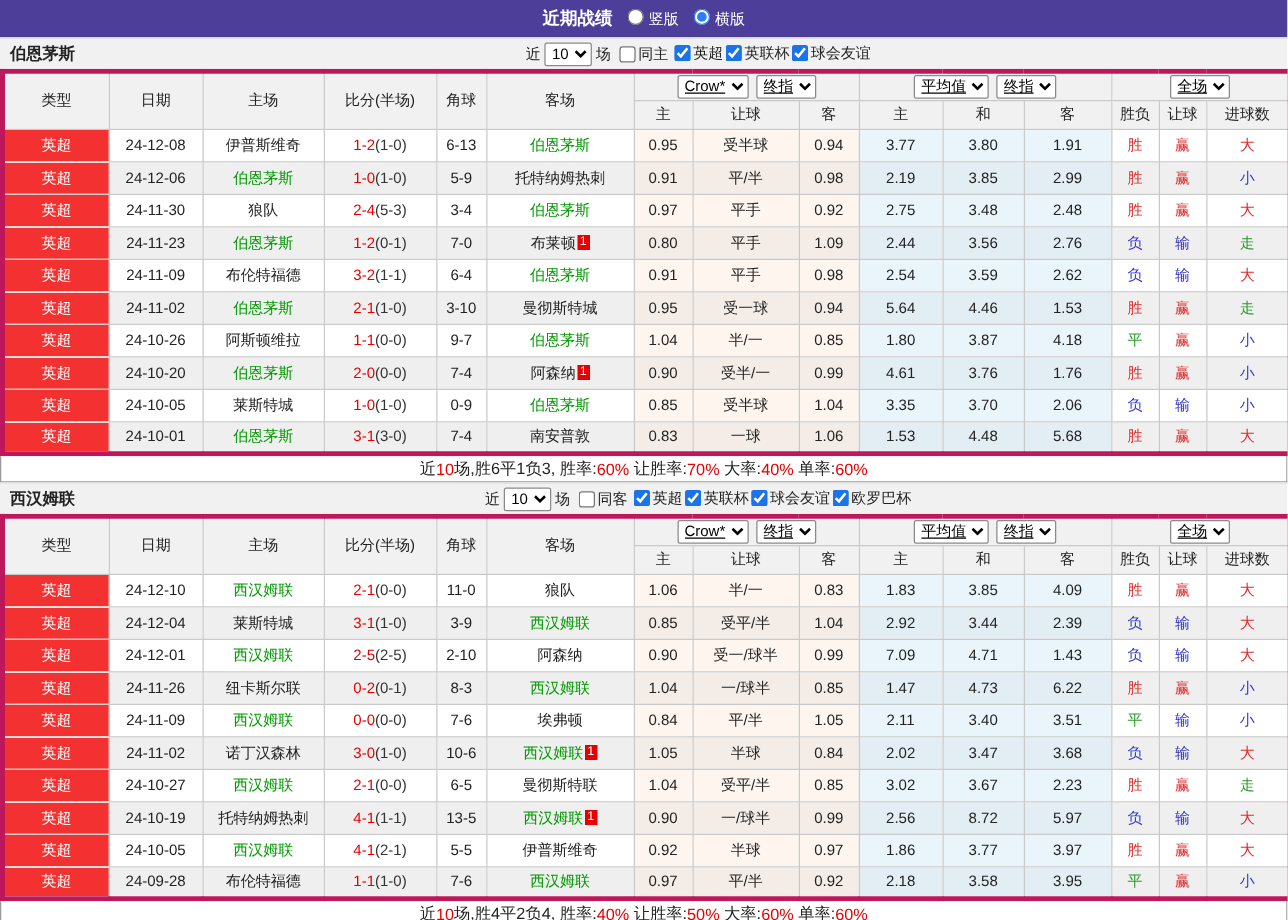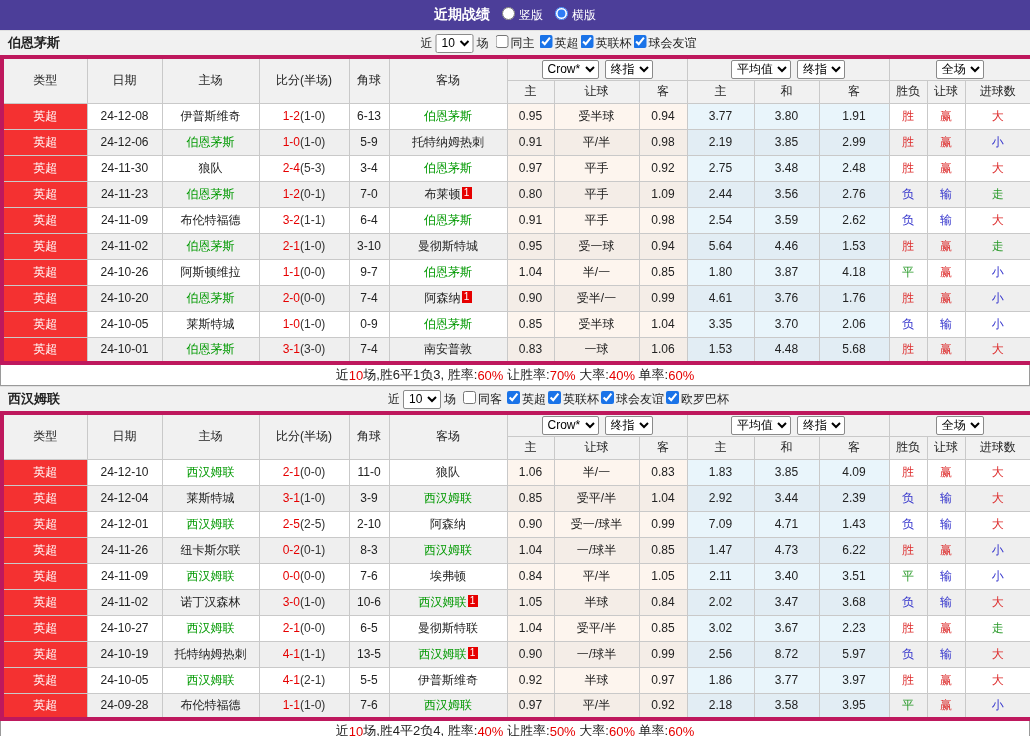--- a/index.html
+++ b/index.html
@@ -26,31 +26,31 @@
   .team-name { font-weight:bold; font-size:13px; margin-left:8px; }
   .filters {
     position:absolute; left:calc(50% + 45px); transform:translateX(-50%);
     display:flex; align-items:center; font-size:12px; white-space:nowrap;
   }
   .filters > * { margin-right:3px; }
   select {
     font-size:12px; height:19px; border:1px solid #8a8a8a; border-radius:2px;
     background:#fff; padding:0 1px; font-family:inherit;
   }
-  .cb { display:inline-flex; align-items:flex-start; cursor:pointer; }
+  .cb { display:inline-flex; align-items:center; cursor:pointer; }
   .cb input { width:13px; height:13px; margin:0 2px 0 4px; accent-color:#1a73e8; }
   .lg-cb input { margin-left:2px; }
   
   table { border-collapse:collapse; table-layout:fixed; width:1030px; border:4px solid #be185d; }
   th, td {
     border:1px solid #c9c9c9; text-align:center; font-size:12px;
     padding:0; overflow:hidden; white-space:nowrap;
   }
   thead th { background:#f1f1f1; font-weight:normal; color:#222; height:23px; }
-  thead .grp select { margin:0 3px; }
+  thead .grp select { margin:0 3px;text-decoration:underline; }
   tbody tr { height:26px; background:#fff; }
   tbody tr:nth-child(even) { background:#efefef; }
   tbody tr:nth-child(odd)  td.od { background:#fdf5ee; }
   tbody tr:nth-child(even) td.od { background:#f4ede7; }
   tbody tr:nth-child(odd)  td.av { background:#e9f5fb; }
   tbody tr:nth-child(even) td.av { background:#e2edf4; }
   td.lg { background:#f43131; color:#fff; }
   .hl { color:#009900; }
   .sc { color:#e60000; }
   .hf { color:#333; }

